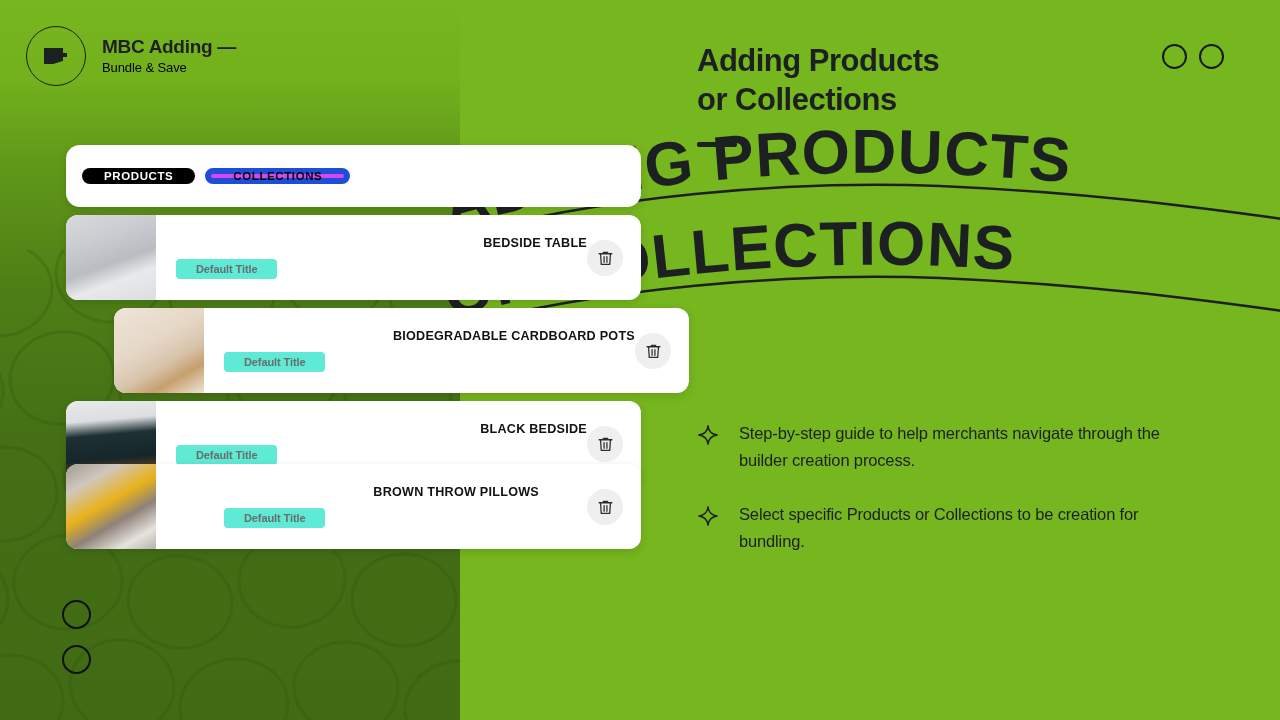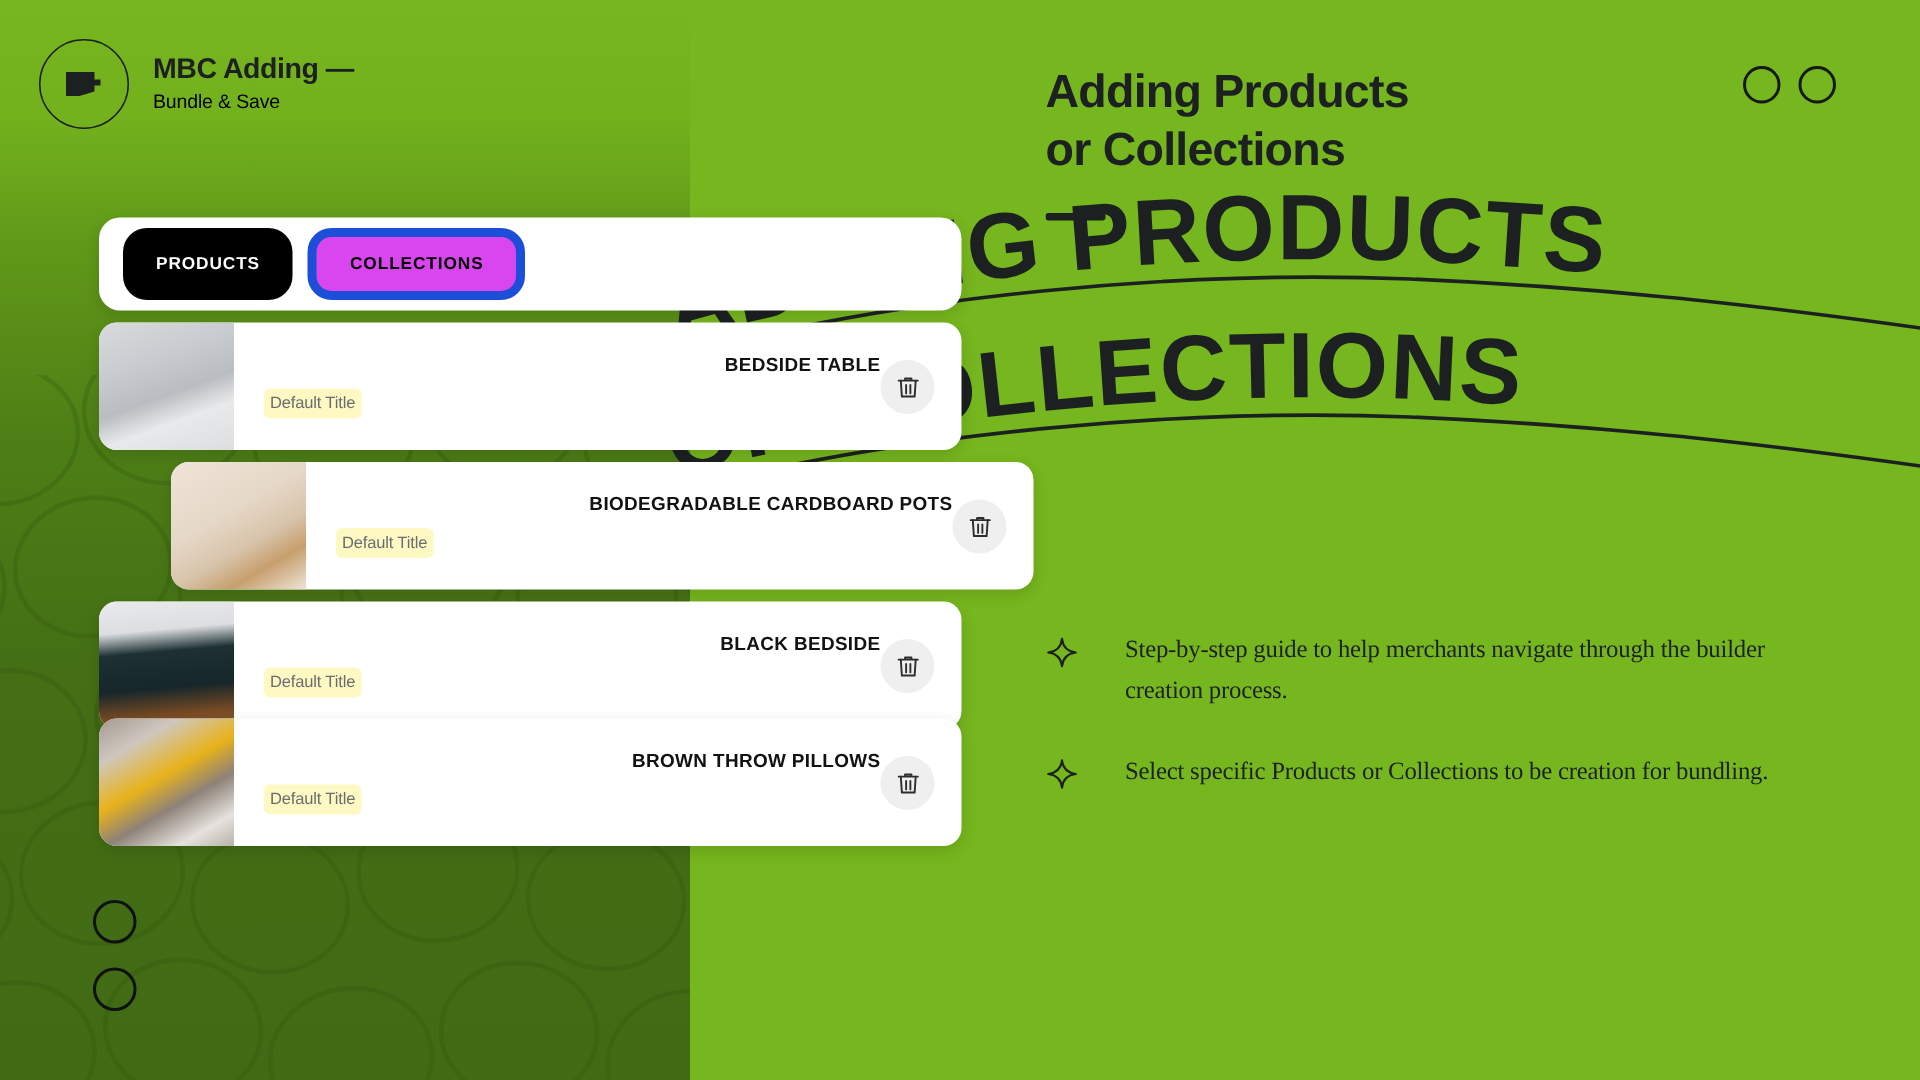--- a/index.html
+++ b/index.html
@@ -88,38 +88,38 @@
     font-weight:bold; font-size:62px;
     fill:#1d2021; letter-spacing:1px;
   }
   .wm-line{ fill:none; stroke:#1d2021; stroke-width:2.4; }
 
   
   .bullets{
     position:absolute; left:697px; top:420px; width:500px;
   }
   .bullet{
-    display:flex; gap:31px; margin-bottom:28px;font-family:Liberation Serif, serif;
+    display:flex; gap:20px; margin-bottom:28px;
   }
   .bullet-icon{ flex:0 0 auto; margin-top:4px; }
   .bullet-text{
     font-size:16.5px; color:#1d2021; line-height:1.62;
     letter-spacing:-.15px;
   }
 
   
   .tabs-card{
     position:absolute; left:66px; top:145px;
     width:575px; height:62px;
     background:#fff; border-radius:14px;
     box-shadow:0 3px 10px rgba(0,0,0,.13);
     display:flex; align-items:center; padding-left:16px; gap:10px;
   }
   .tab{
-    height:48px; padding:0 22px; border-radius:16px;
+    height:16px; padding:0 22px; border-radius:16px;
     display:flex; align-items:center; justify-content:center;
     font-size:11.5px; font-weight:bold; letter-spacing:.6px;
     cursor:pointer; white-space:nowrap;
   }
   .tab-active{ background:#000; color:#fff; }
   .tab-idle{ background:#d946ef; color:#000; border:6px solid #1d4ed8; }
 
   
   .row{
     position:absolute; left:66px; width:575px; height:85px;
@@ -134,23 +134,23 @@
   .row-body{
     flex:1 1 auto; display:flex; flex-direction:column;
     justify-content:center; padding-left:20px; gap:9px;align-items:flex-end;
   }
   .row-title{
     font-size:12.6px; font-weight:bold; color:#101213;
     letter-spacing:.25px;
   }
   .chip{
     align-self:flex-start;
-    background:#fef9c3; color:#6a6c6f;
-    font-size:11px; font-weight:normal;
-    padding:4px 4px; border-radius:4px;
+    background:#5eead4; color:#6a6c6f;
+    font-size:11px; font-weight:bold;
+    padding:4px 20px; border-radius:4px;
     letter-spacing:-.1px;
   }
   .row-action{
     flex:0 0 auto; display:flex; align-items:center;
     padding-right:18px;
   }
   .trash-btn{
     width:36px; height:36px; border-radius:50%;
     background:#efefef;
     display:flex; align-items:center; justify-content:center;
@@ -319,21 +319,21 @@
       <button class="trash-btn">
         <svg width="17" height="18" viewBox="0 0 24 24" fill="none" stroke="#2b2d2f" stroke-width="1.8" stroke-linecap="round" stroke-linejoin="round">
           <path d="M3 6h18M9 6V4h6v2"></path>
           <path d="M5 6l1 15h12l1-15"></path>
           <path d="M10 10v8M14 10v8"></path>
         </svg>
       </button>
     </div>
   </div>
 
-  <div class="row" style="top:479px;">
+  <div class="row" style="top:464px;gap:48px;">
     <div class="thumb" style="background-image:linear-gradient(150deg,#a39a92 0%,#cfc7bf 22%,#e8b21b 46%,#8e8279 64%,#e6e2dd 84%,#b8b2ab 100%);"></div>
     <div class="row-body">
       <div class="row-title">BROWN THROW PILLOWS</div>
       <div class="chip">Default Title</div>
     </div>
     <div class="row-action">
       <button class="trash-btn">
         <svg width="17" height="18" viewBox="0 0 24 24" fill="none" stroke="#2b2d2f" stroke-width="1.8" stroke-linecap="round" stroke-linejoin="round">
           <path d="M3 6h18M9 6V4h6v2"></path>
           <path d="M5 6l1 15h12l1-15"></path>

